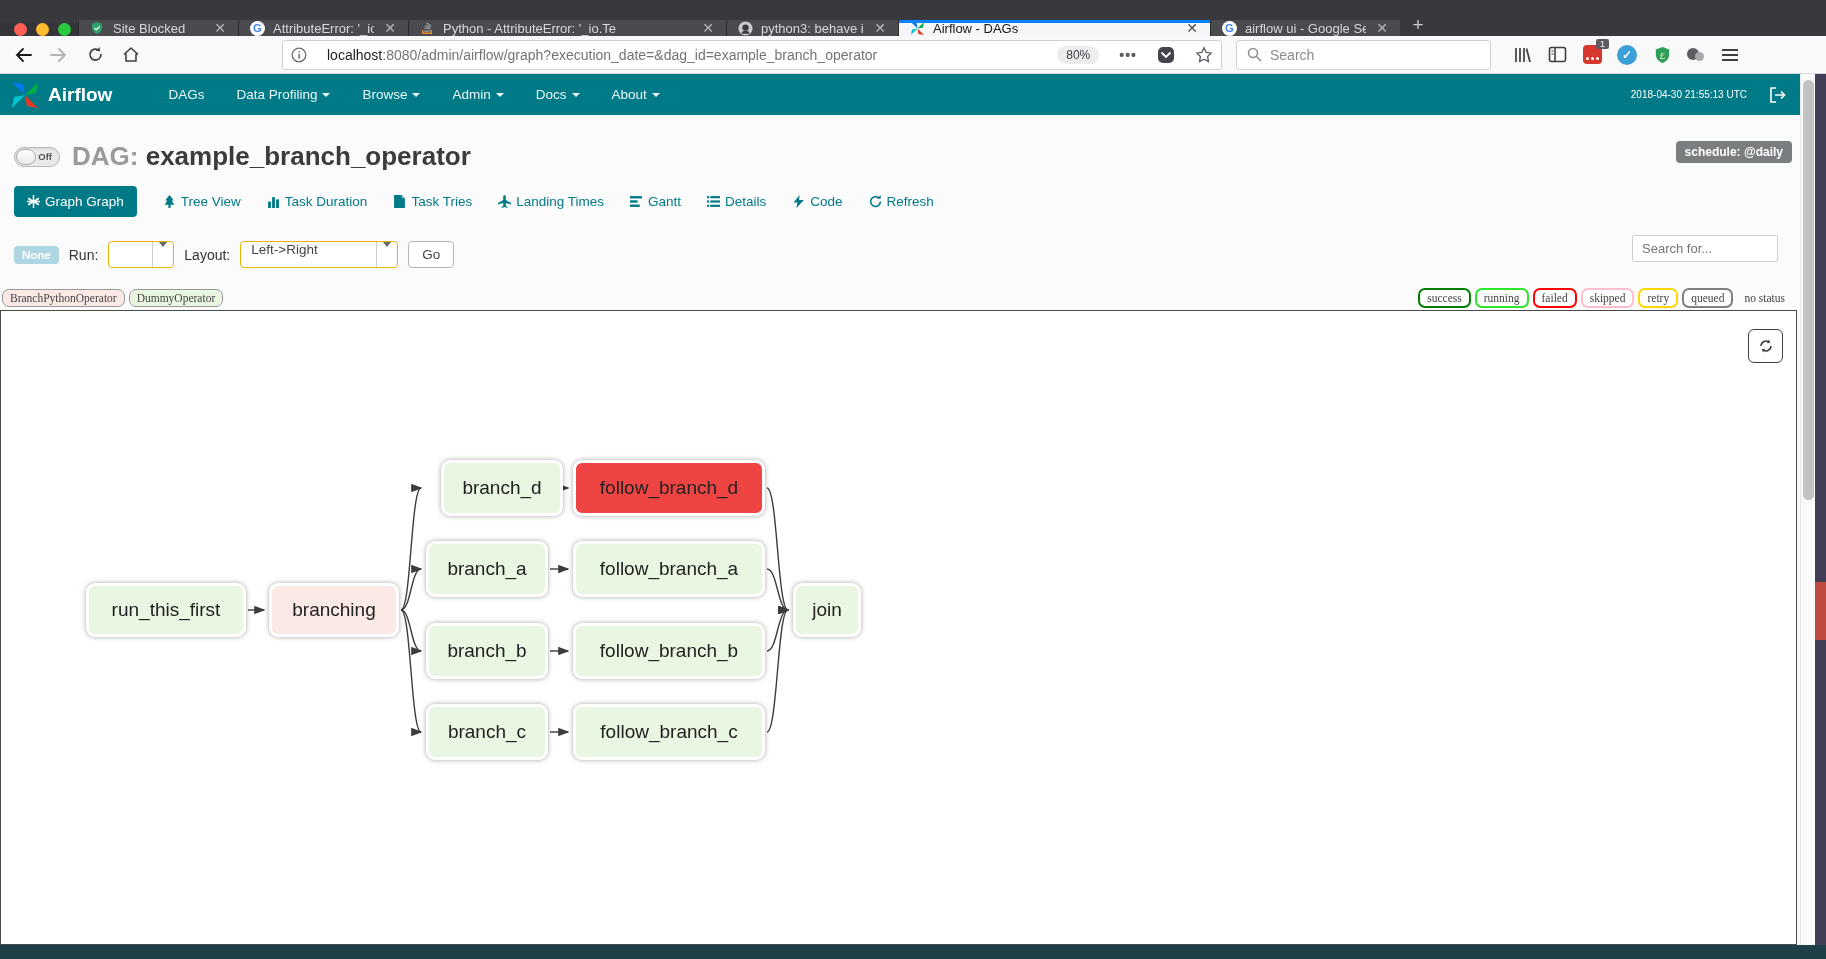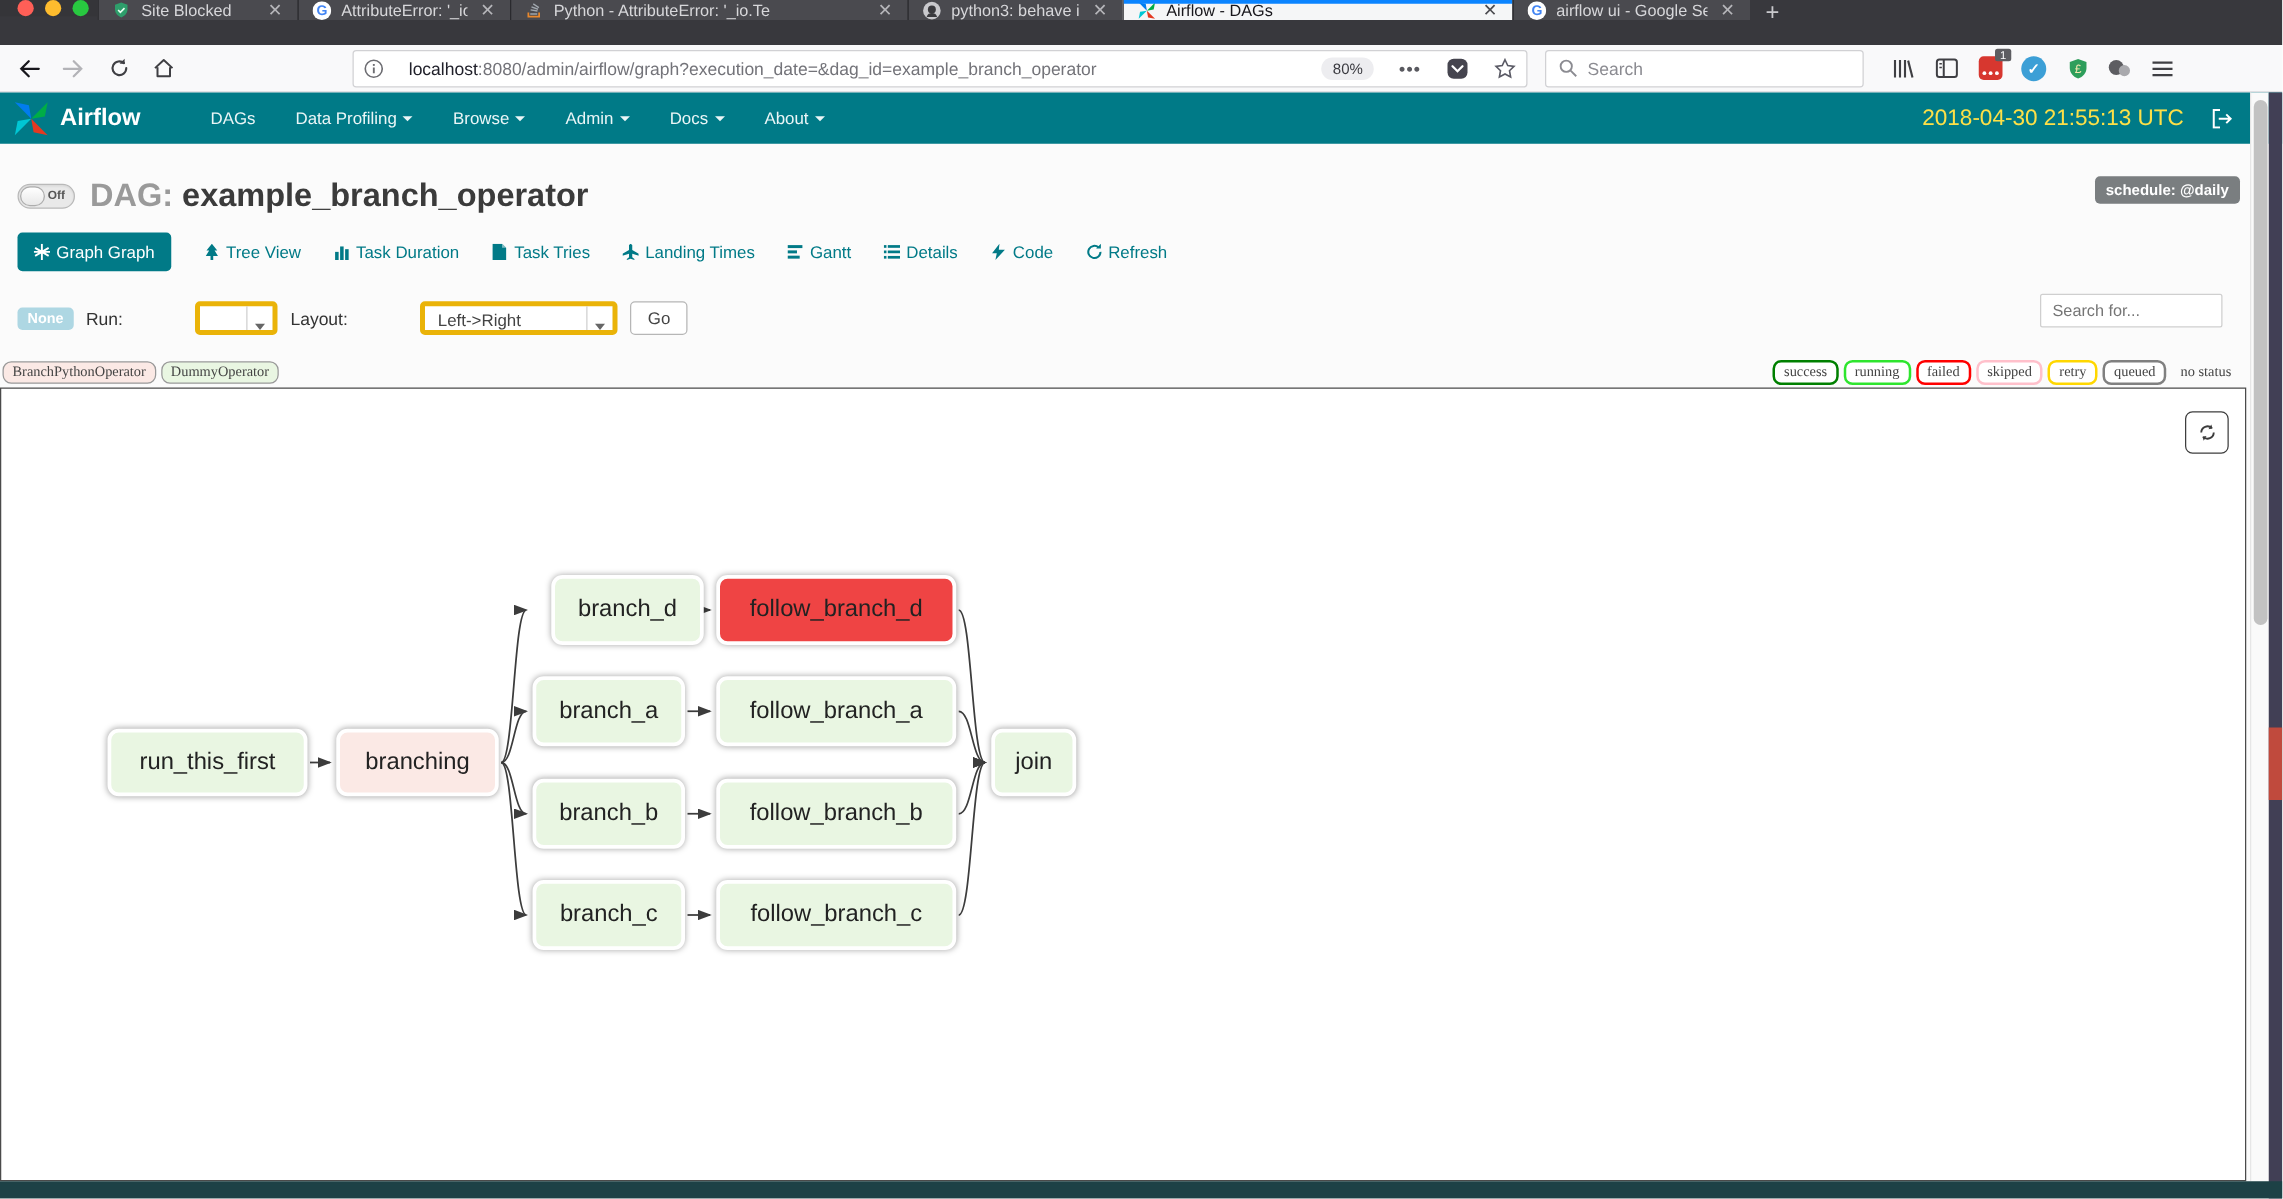--- a/index.html
+++ b/index.html
@@ -1,21 +1,21 @@
 <!DOCTYPE html>
 <html><head>
 <meta charset="utf-8">
 <style>
   * { box-sizing: border-box; margin: 0; padding: 0; }
   html,body { width:1826px; height:959px; overflow:hidden; }
   body { font-family: "Liberation Sans", sans-serif; background:#fbfbfb; position:relative; }
   .screen { position:relative; width:1826px; height:959px; overflow:hidden; background:#fbfbfb; }
 
   
-  .tabbar { height:36px; background:#38383d; display:flex; align-items:flex-start; position:relative; }
+  .tabbar { height:36px; background:#38383d; display:flex; align-items:flex-end; position:relative; }
   .traffic { width:78px; display:flex; align-items:center; gap:9px; padding-left:14px; background:#353539; }
   .light { width:13px; height:13px; border-radius:50%; }
   .light.red{ background:#ff5f57; } .light.yellow{ background:#febc2e; } .light.green{ background:#28c840; }
   .tab { display:flex; align-items:center; gap:8px; padding:0 10px; min-width:0; border-left:1px solid #2a2a2e;
          background:#4a4a4f; color:#d7d7da; font-size:13px; position:relative; cursor:default; }
   .tab .t-title { flex:1; overflow:hidden; white-space:nowrap; }
   .tab .t-close { color:#b6b6ba; font-size:14px; padding:0 2px; }
   .tab.active { background:#f5f6f7; color:#18171c; }
   .tab.active::before { content:""; position:absolute; top:0; left:0; right:0; height:3px; background:#0a84ff; }
   .tab.active .t-close { color:#4a4a4f; }
@@ -44,41 +44,41 @@
   .gray-ext { position:relative; width:20px; height:20px; }
   .gray-ext i { position:absolute; border-radius:50%; display:block; }
 
   
   .navbar { height:41px; background:#007a87; display:flex; align-items:center; padding:0 10px; color:#fff; }
   .brand { display:flex; align-items:center; gap:8px; margin-right:40px; }
   .brand-name { font-size:19px; font-weight:bold; color:#fff; }
   .nav-item { font-size:13.5px; color:#eaf6f7; padding:0 16px; height:41px; display:flex; align-items:center; gap:5px; }
   .caret-down { width:0; height:0; border-left:4px solid transparent; border-right:4px solid transparent; border-top:4px solid #eaf6f7; }
   .nav-right { margin-left:auto; display:flex; align-items:center; gap:22px; padding-right:30px; }
-  .clock { font-size:18px; color:#fde047; }
+  .clock { font-size:10px; color:#ffffff; }
 
   
   .page-head { display:flex; align-items:center; padding:26px 14px 0 14px; }
   .toggle { width:46px; height:20px; border:1px solid #b9b9b9; background:#e9e9e9; border-radius:11px; position:relative; display:flex; align-items:center; justify-content:flex-end; padding-right:7px; box-shadow:inset 0 1px 2px rgba(0,0,0,.08); }
   .toggle .knob { position:absolute; left:1px; top:1px; width:20px; height:16px; background:linear-gradient(#fff,#e8e8e8); border:1px solid #adadad; border-radius:9px; }
   .toggle .t-label { font-size:9.5px; color:#555; font-weight:bold; }
   .dag-title { margin-left:12px; font-size:26px; font-weight:600; color:#3b3b3b; }
   .dag-title .prefix { color:#9a9a9a; }
   .schedule-badge { position:absolute; right:34px; top:141px; background:#7a7e80; color:#fff; font-size:12px; font-weight:bold; padding:4px 9px; border-radius:4px; }
 
   
   .view-tabs { display:flex; align-items:center; gap:26px; padding:14px 14px 0 14px; }
   .vt { display:flex; align-items:center; gap:5px; color:#017a87; font-size:13.5px; cursor:pointer; }
   .vt svg { width:13px; height:13px; }
   .vt.active { background:#017a87; color:#fff; padding:8px 13px; border-radius:4px; }
 
   
   .controls { display:flex; align-items:center; gap:10px; padding:24px 14px 0 14px; font-size:14px; color:#333; }
   .none-badge { background:#aed7e3; color:#fff; font-size:11.5px; font-weight:bold; padding:3px 8px; border-radius:4px; }
-  .select { height:27px; background:#fff; border:4px solid #eab308; border-radius:4px; display:flex; align-items:flex-end;margin-left:48px; }
+  .select { height:27px; background:#fff; border:1px solid #eab308; border-radius:4px; display:flex; align-items:flex-start; }
   .select .val { padding:0 10px; font-size:13.5px; color:#444; flex:1; }
   .select .sep { width:1px; height:100%; background:#cfcfcf; }
   .select .car { width:20px; display:flex; align-items:center; justify-content:center; }
   .select .car i { width:0; height:0; border-left:4px solid transparent; border-right:4px solid transparent; border-top:5px solid #666; }
   .sel-run { width:66px; } .sel-layout { width:158px; }
   .go-btn { height:27px; padding:0 13px; background:#fff; border:1px solid #b6b6b6; border-radius:4px; font-size:13.5px; color:#444; }
   .search-for { position:absolute; right:48px; top:235px; width:146px; height:27px; border:1px solid #cfcfcf; border-radius:2px; background:#fff; padding:0 9px; font-size:13px; color:#999; font-family:"Liberation Sans",sans-serif; }
 
   
   .legend-row { display:flex; justify-content:space-between; align-items:center; padding:20px 34px 0 2px; }

